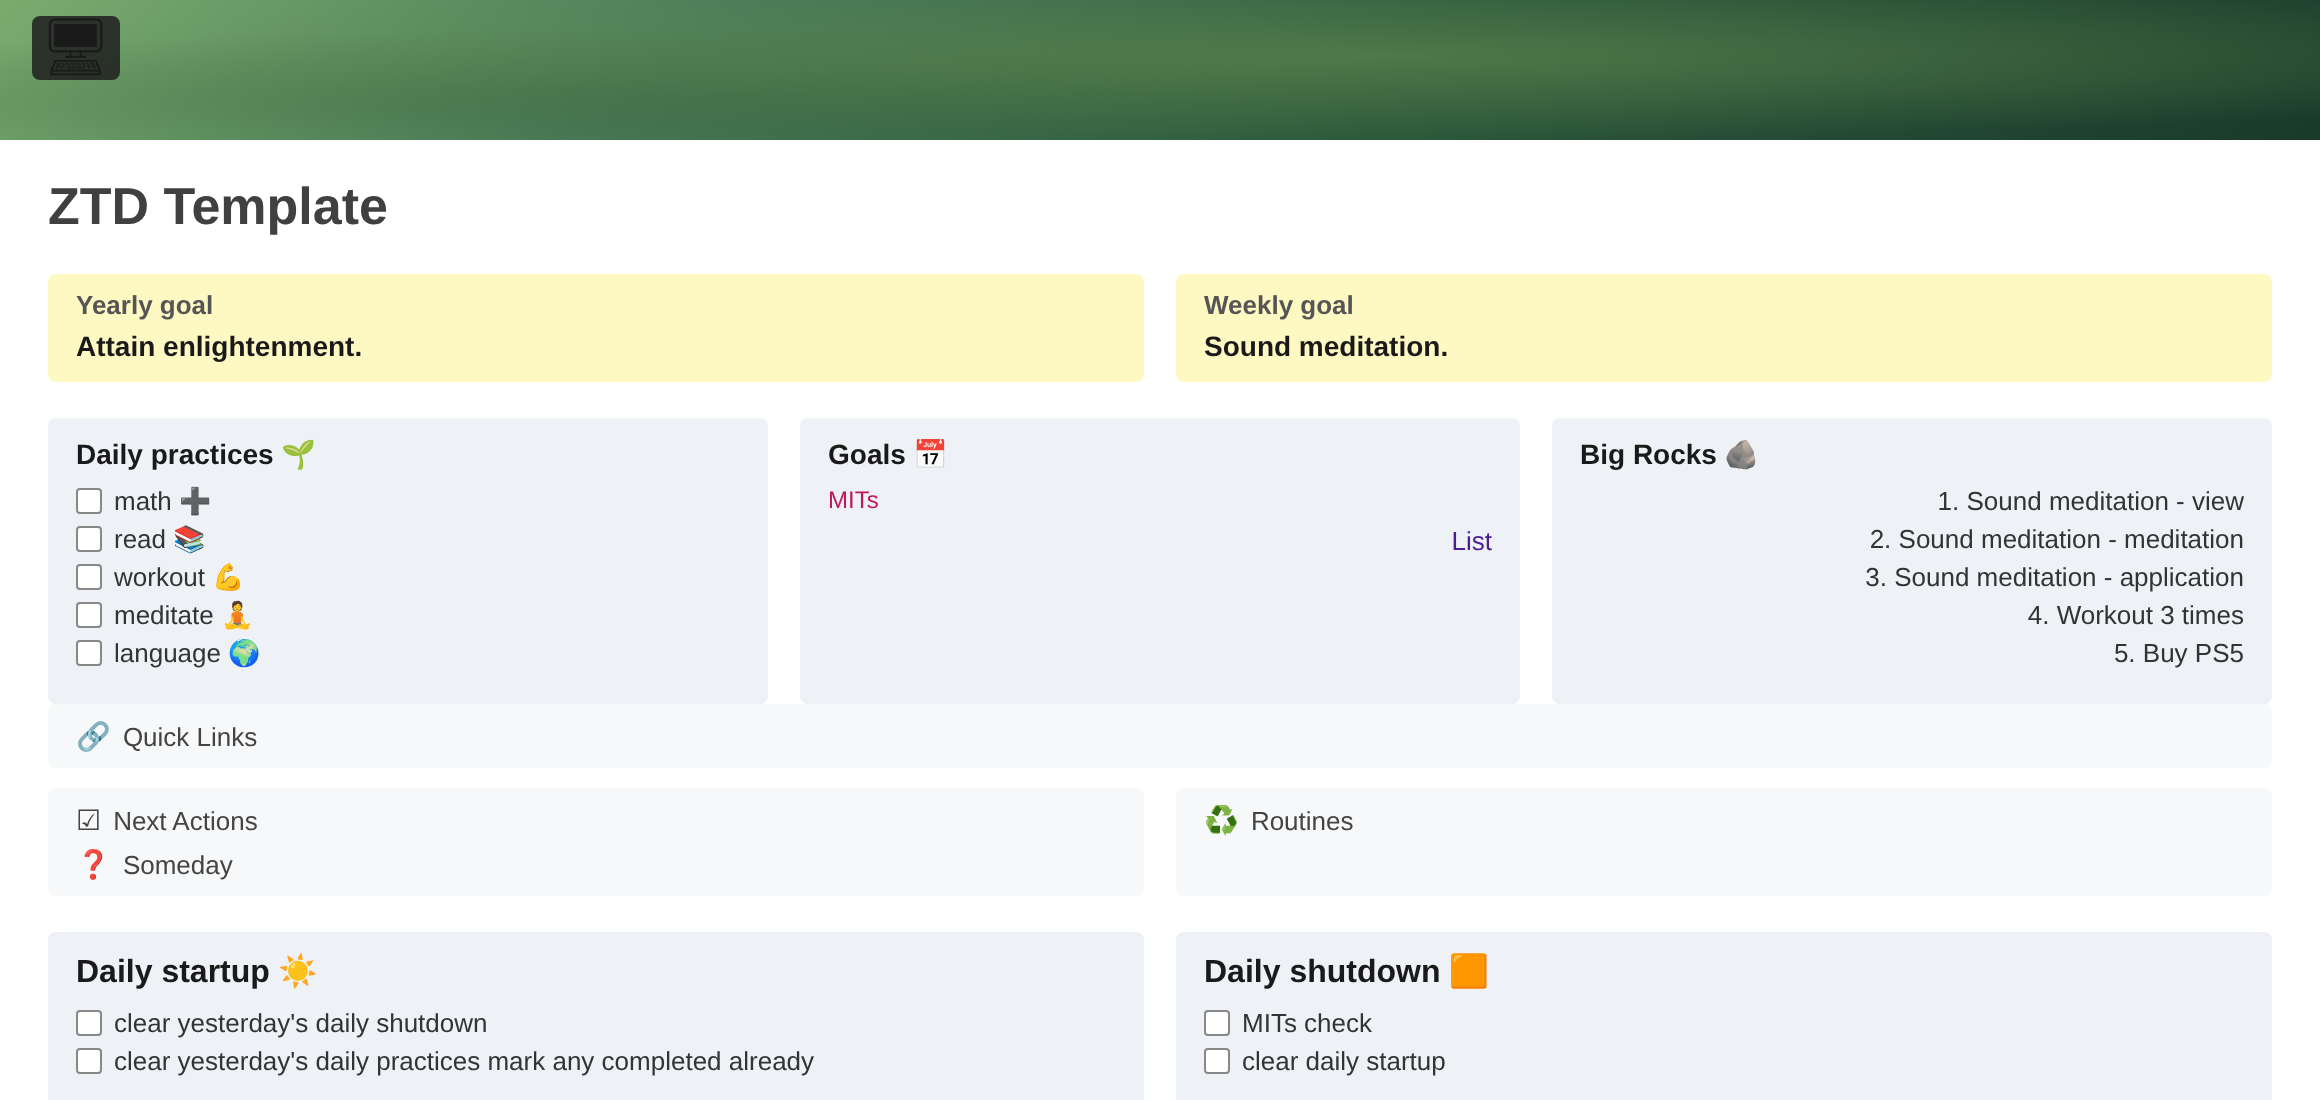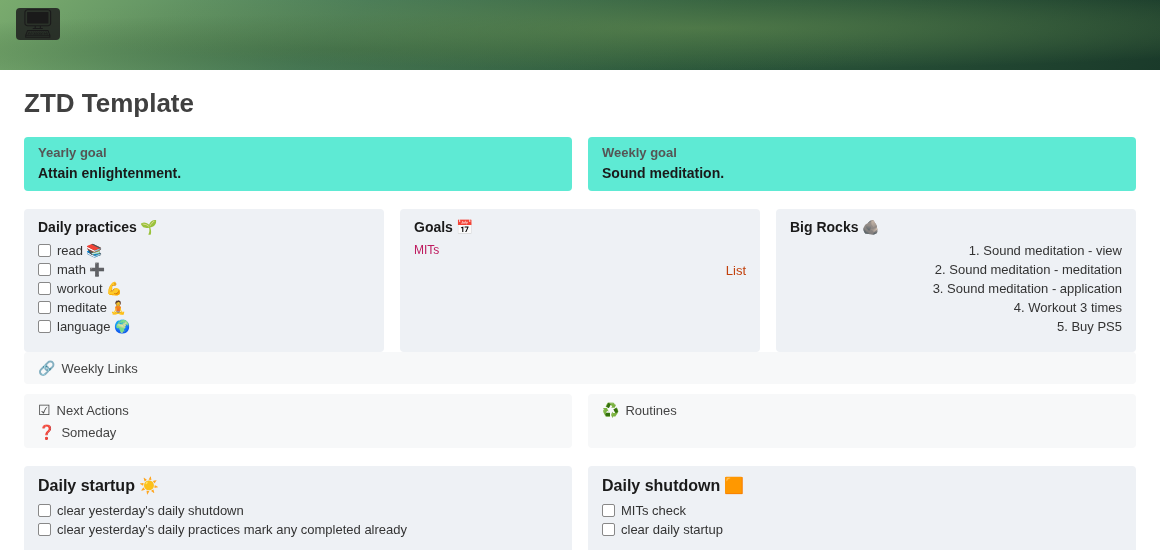--- a/index.html
+++ b/index.html
@@ -54,21 +54,21 @@
 
     
     .goals-row {
       display: flex;
       gap: 16px;
       margin-bottom: 18px;
     }
 
     .goal-box {
       flex: 1;
-      background: #5eead4;
+      background: #fef9c3;
       border-radius: 4px;
       padding: 8px 14px 10px 14px;
     }
 
     .goal-box-label {
       font-size: 13px;
       font-weight: 600;
       color: #555;
       margin-bottom: 5px;
     }
@@ -133,21 +133,21 @@
     }
 
     .goals-mit-label {
       font-size: 12px;
       color: #be185d;
       margin-bottom: 6px;
     }
 
     .list-placeholder {
       font-size: 13px;
-      color: #c2410c;
+      color: #4c1d95;
     }
 
     
     .actions-row {
       background: #f7f8f9;
       border-radius: 4px;
       padding: 8px 14px;
       margin-bottom: 10px;
     }
 
@@ -220,25 +220,25 @@
     </div>
   </div>
 
   <div class="three-col">
 
     <div class="col-card">
       <div class="col-card-title">Daily practices 🌱</div>
       <div id="daily-practices-list">
           <div class="check-item">
             <div class="checkbox"></div>
+            <span>math ➕</span>
+          </div>
+          <div class="check-item">
+            <div class="checkbox"></div>
             <span>read 📚</span>
-          </div>
-          <div class="check-item">
-            <div class="checkbox"></div>
-            <span>math ➕</span>
           </div>
           <div class="check-item">
             <div class="checkbox"></div>
             <span>workout 💪</span>
           </div>
           <div class="check-item">
             <div class="checkbox"></div>
             <span>meditate 🧘</span>
           </div>
           <div class="check-item">
@@ -266,21 +266,21 @@
           <li>3.  Sound meditation - application</li>
           <li>4.  Workout 3 times</li>
           <li>5.  Buy PS5</li>
         </ol>
     </div>
   </div>
 
   <div class="actions-row">
     <div class="action-item">
       <span class="action-icon">🔗</span>
-      <span>Weekly Links</span>
+      <span>Quick Links</span>
     </div>
   </div>
 
   <div class="two-action-row">
     <div class="action-half">
       <div class="action-item" style="margin-bottom:6px;">
         <span class="action-icon">☑</span>
         <span>Next Actions</span>
       </div>
       <div class="action-item">

